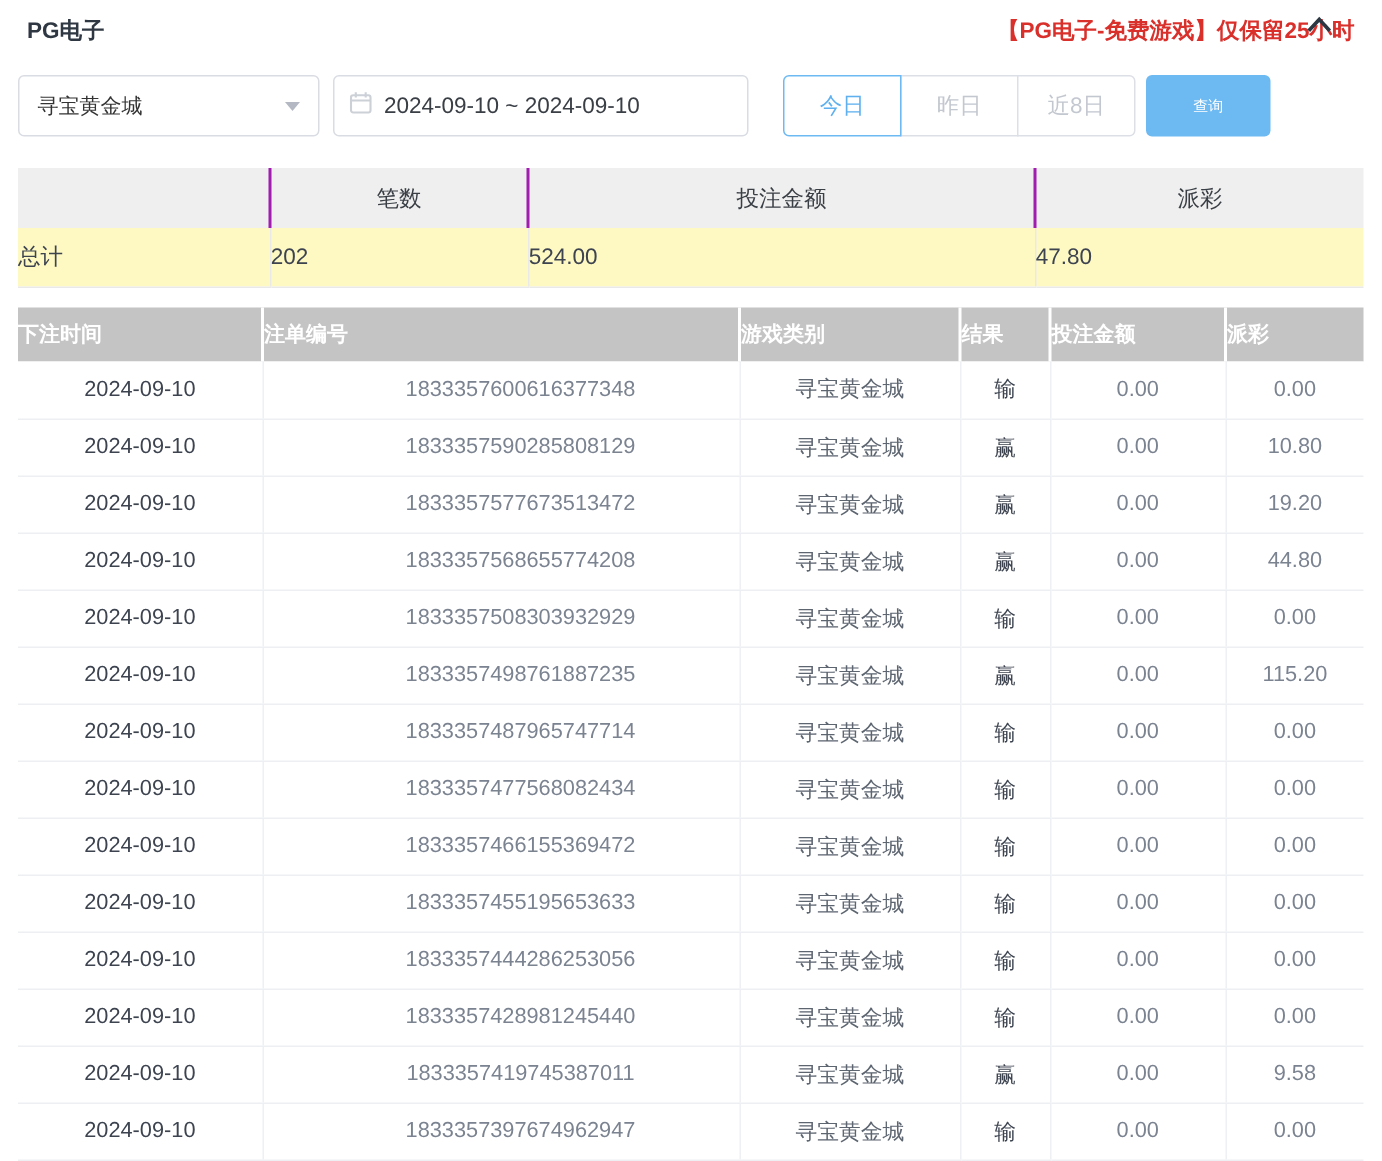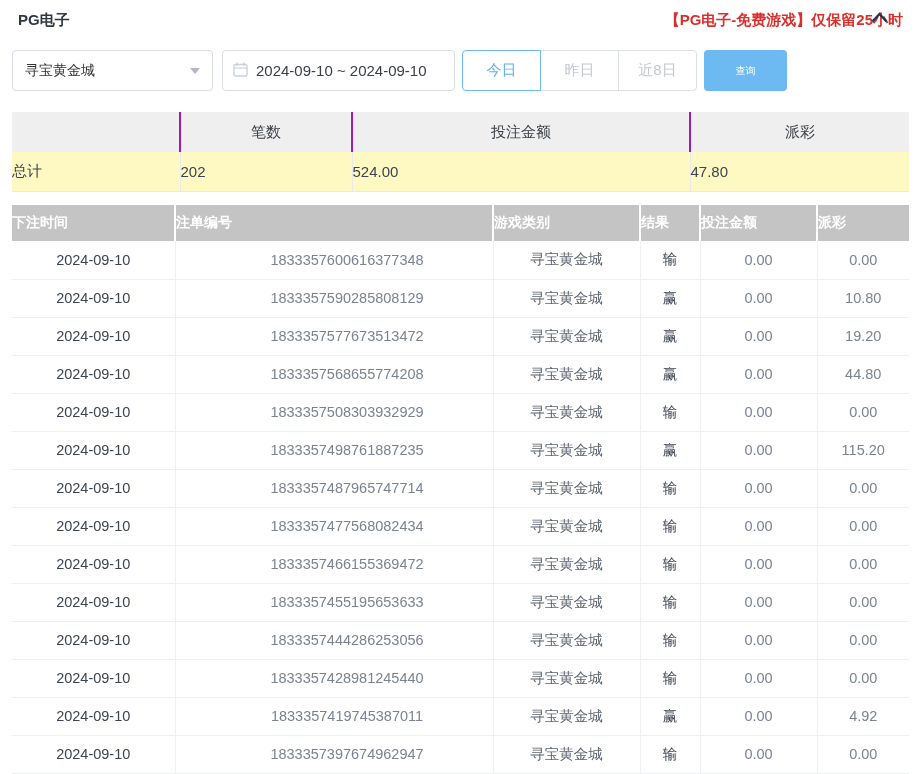--- a/index.html
+++ b/index.html
@@ -17,29 +17,29 @@
 
   
   .filter-bar { position: absolute; top: 50px; left: 12px; height: 41px;
     display: flex; align-items: stretch; }
   .select-box { width: 201px; border: 1px solid #d9dce2; border-radius: 4px;
     display: flex; align-items: center; padding: 0 12px; color: #333;
     font-size: 14px; margin-right: 9px; cursor: pointer; background: #fff; }
   .select-box .caret { margin-left: auto; width: 0; height: 0;
     border-left: 5px solid transparent; border-right: 5px solid transparent;
     border-top: 6px solid #b3b8c2; }
-  .date-box { width: 233px; border: 1px solid #d9dce2; border-radius: 4px;
+  .date-box { width: 277px; border: 1px solid #d9dce2; border-radius: 4px;
     display: flex; align-items: center; padding: 0 10px; color: #3a3f46;
     font-size: 15px; margin-right: 7px; cursor: pointer; background: #fff; }
   .date-box svg { margin-right: 8px; flex: 0 0 auto; }
   .btn-group { display: flex; margin-right: 7px; }
   .btn-group .qbtn { min-width: 79px; padding: 0 10px; background: #fff;
     border: 1px solid #dcdfe6; font-size: 15px; color: #c3c7cf; cursor: pointer;
     margin-left: -1px; position: relative; }
-  .btn-group .qbtn:first-child { border-radius: 4px 0 0 4px; margin-left: 0; }
+  .btn-group .qbtn:first-child { border-radius: 4px 0 0 4px; margin-left: 16px; }
   .btn-group .qbtn:last-child { border-radius: 0 4px 4px 0; }
   .btn-group .qbtn.active { color: #5fb0ef; border-color: #6db9f2; z-index: 1; }
   .search-btn { width: 83px; height: 41px; background: #6db9f2; color: #fff;
     border: none; border-radius: 4px; font-size: 10px; cursor: pointer;
     font-family: inherit; }
 
   
   table { border-collapse: collapse; table-layout: fixed; }
   .summary-table { position: absolute; top: 112px; left: 12px; width: 897px; }
   .summary-table th { height: 40px; background: #efefef; font-weight: normal;
@@ -244,21 +244,21 @@
           <td class="c3">输</td>
           <td class="c4">0.00</td>
           <td class="c5">0.00</td>
         </tr>
         <tr>
           <td class="c0">2024-09-10</td>
           <td class="c1">1833357419745387011</td>
           <td class="c2">寻宝黄金城</td>
           <td class="c3">赢</td>
           <td class="c4">0.00</td>
-          <td class="c5">4.92</td>
+          <td class="c5">9.58</td>
         </tr>
         <tr>
           <td class="c0">2024-09-10</td>
           <td class="c1">1833357397674962947</td>
           <td class="c2">寻宝黄金城</td>
           <td class="c3">输</td>
           <td class="c4">0.00</td>
           <td class="c5">0.00</td>
         </tr>
       </tbody>

